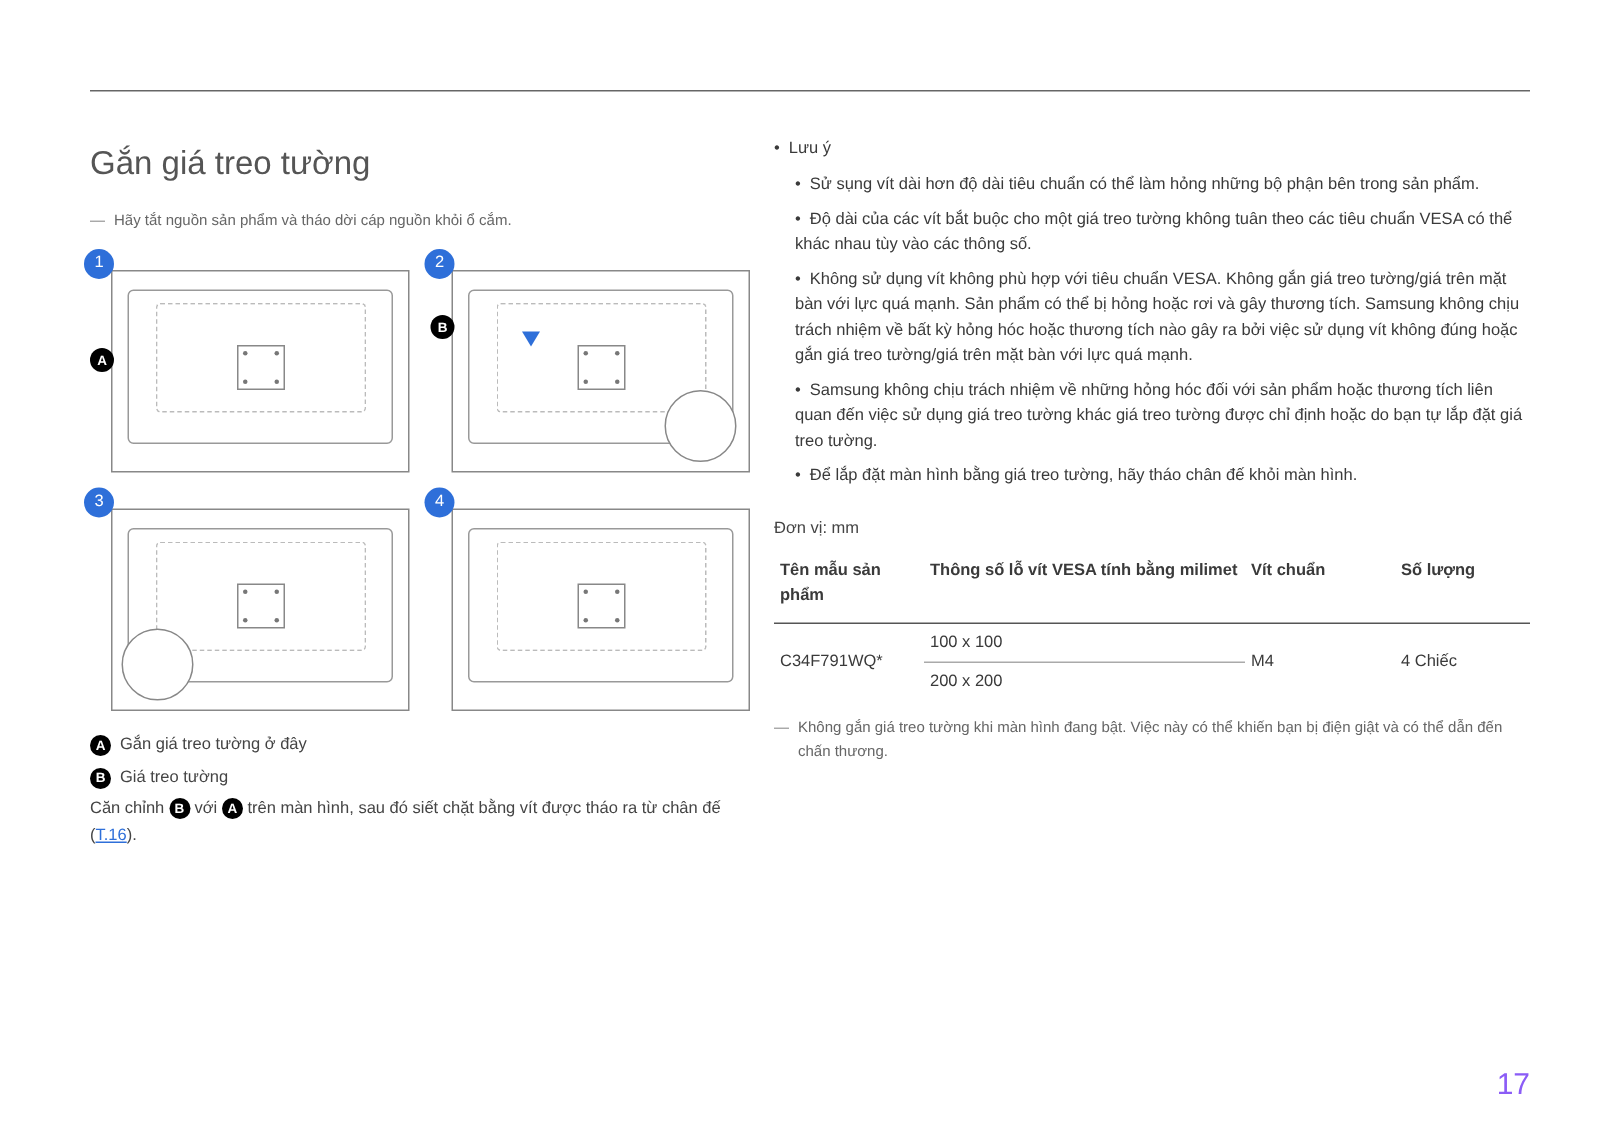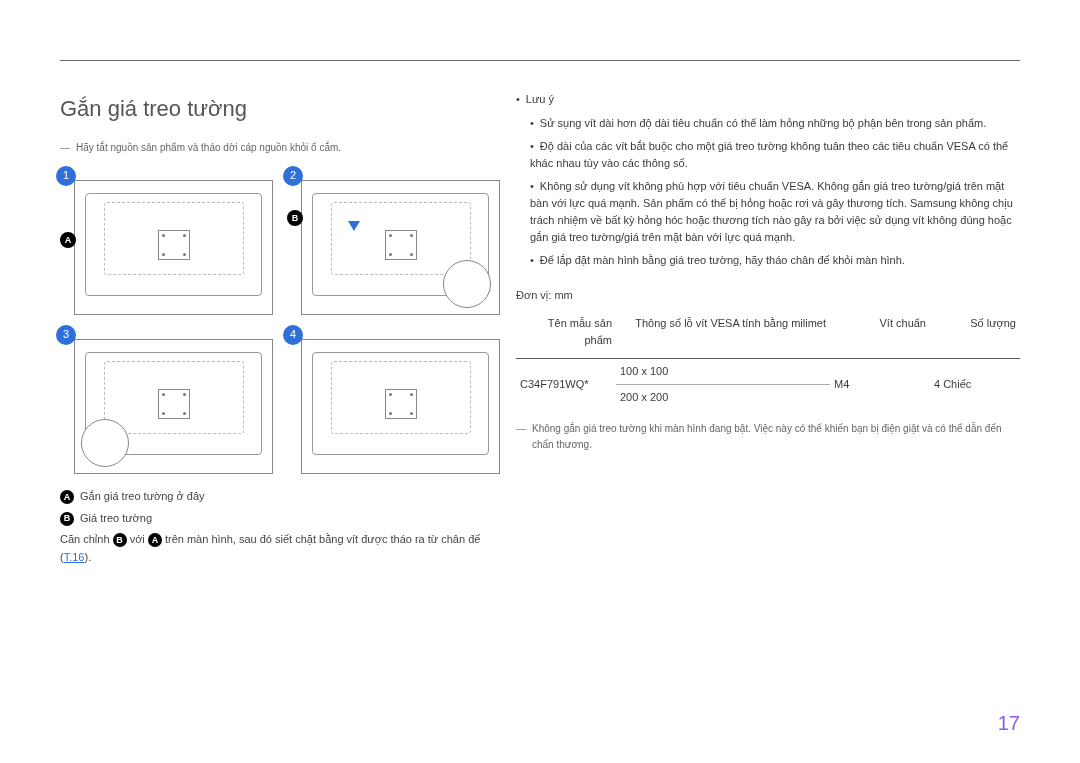--- a/index.html
+++ b/index.html
@@ -132,22 +132,22 @@
   .sublist li { margin-bottom:6px; line-height:1.55;}
 
   .unit-label { text-align:left; font-size:11px; margin-top:18px; margin-bottom:4px; color:#444;}
 
   table.spec {
     width:100%;
     border-collapse: collapse;
     font-size:11px;
   }
   table.spec thead th {
-    text-align:right;
-    font-weight:normal;
+    text-align:left;
+    font-weight:bold;
     padding:6px 4px 8px 4px;
     border-bottom:1px solid #555;
     vertical-align: top;
   }
   table.spec tbody td {
     padding:4px;
     vertical-align:middle;
   }
   table.spec .dim-cell { border-bottom:1px solid #aaa; padding:4px;margin-left:28px;}
   table.spec .dim-cell.last{border-bottom:none;}
@@ -278,20 +278,21 @@
 
     <div class="col-right">
       <div class="notes">
         <ul>
           <li>Lưu ý</li>
         </ul>
         <ul class="sublist">
           <li>Sử sụng vít dài hơn độ dài tiêu chuẩn có thể làm hỏng những bộ phận bên trong sản phẩm.</li>
           <li>Độ dài của các vít bắt buộc cho một giá treo tường không tuân theo các tiêu chuẩn VESA có thể khác nhau tùy vào các thông số.</li>
           <li>Không sử dụng vít không phù hợp với tiêu chuẩn VESA. Không gắn giá treo tường/giá trên mặt bàn với lực quá mạnh. Sản phẩm có thể bị hỏng hoặc rơi và gây thương tích. Samsung không chịu trách nhiệm về bất kỳ hỏng hóc hoặc thương tích nào gây ra bởi việc sử dụng vít không đúng hoặc gắn giá treo tường/giá trên mặt bàn với lực quá mạnh.</li>
+          <li>Samsung không chịu trách nhiệm về những hỏng hóc đối với sản phẩm hoặc thương tích liên quan đến việc sử dụng giá treo tường khác giá treo tường được chỉ định hoặc do bạn tự lắp đặt giá treo tường.</li>
           <li>Để lắp đặt màn hình bằng giá treo tường, hãy tháo chân đế khỏi màn hình.</li>
         </ul>
       </div>
 
       <div class="unit-label">Đơn vị: mm</div>
 
       <table class="spec">
         <thead>
           <tr>
             <th>Tên mẫu sản phẩm</th>

